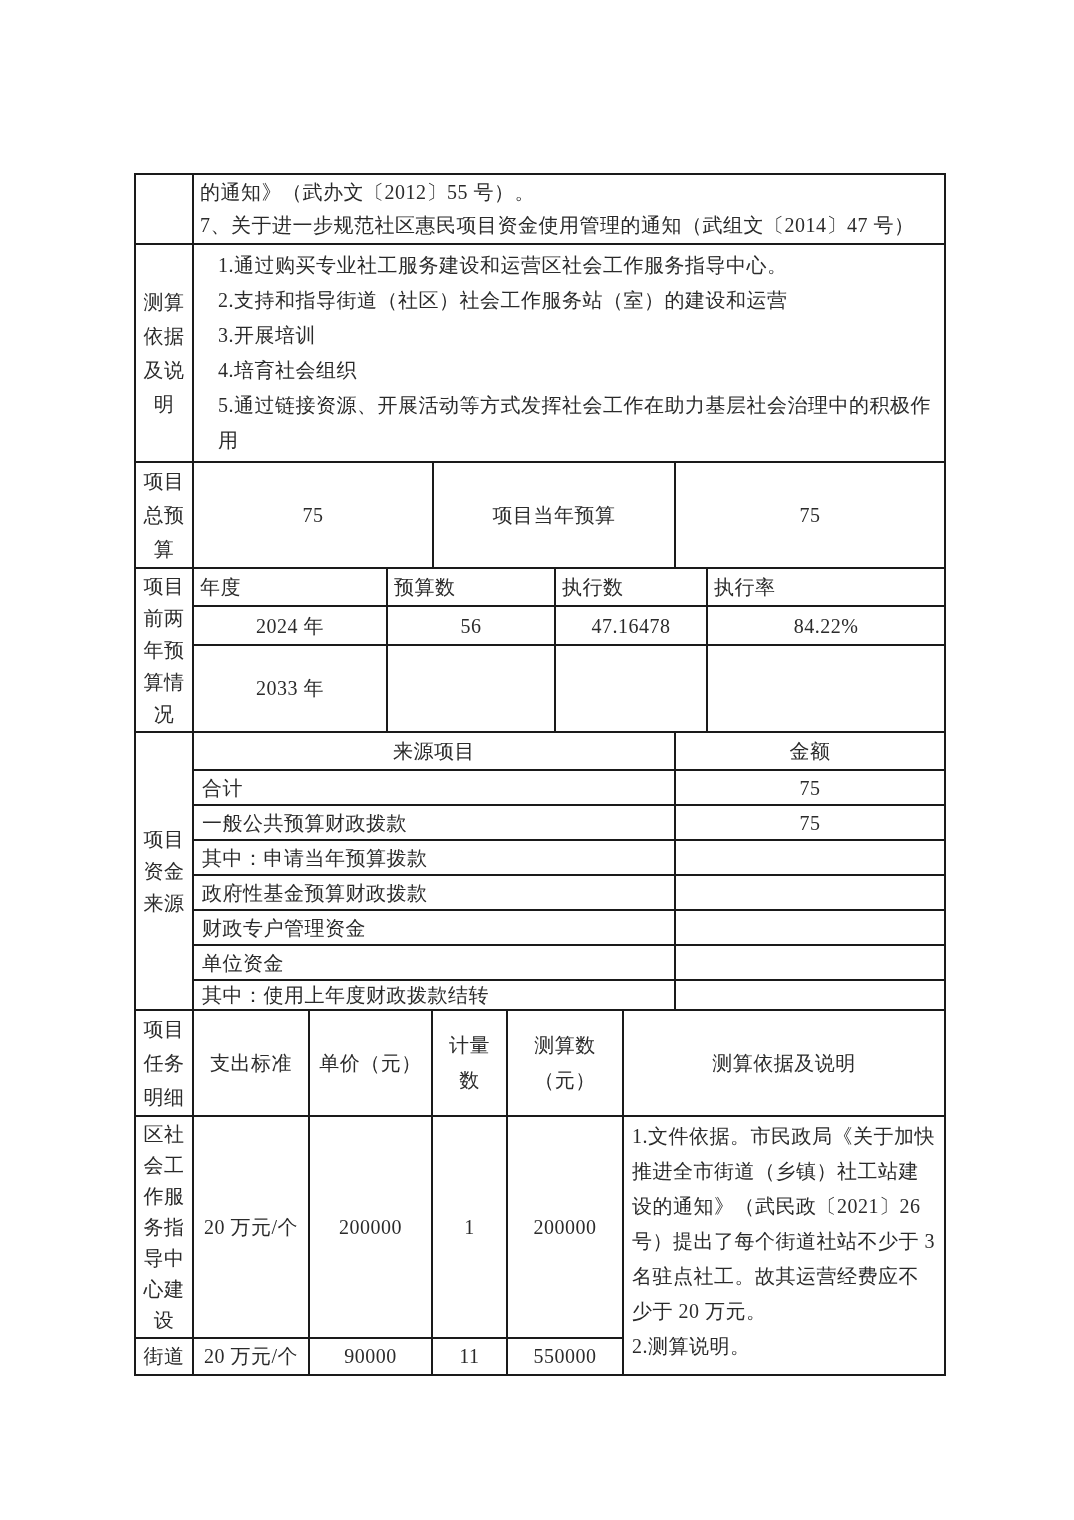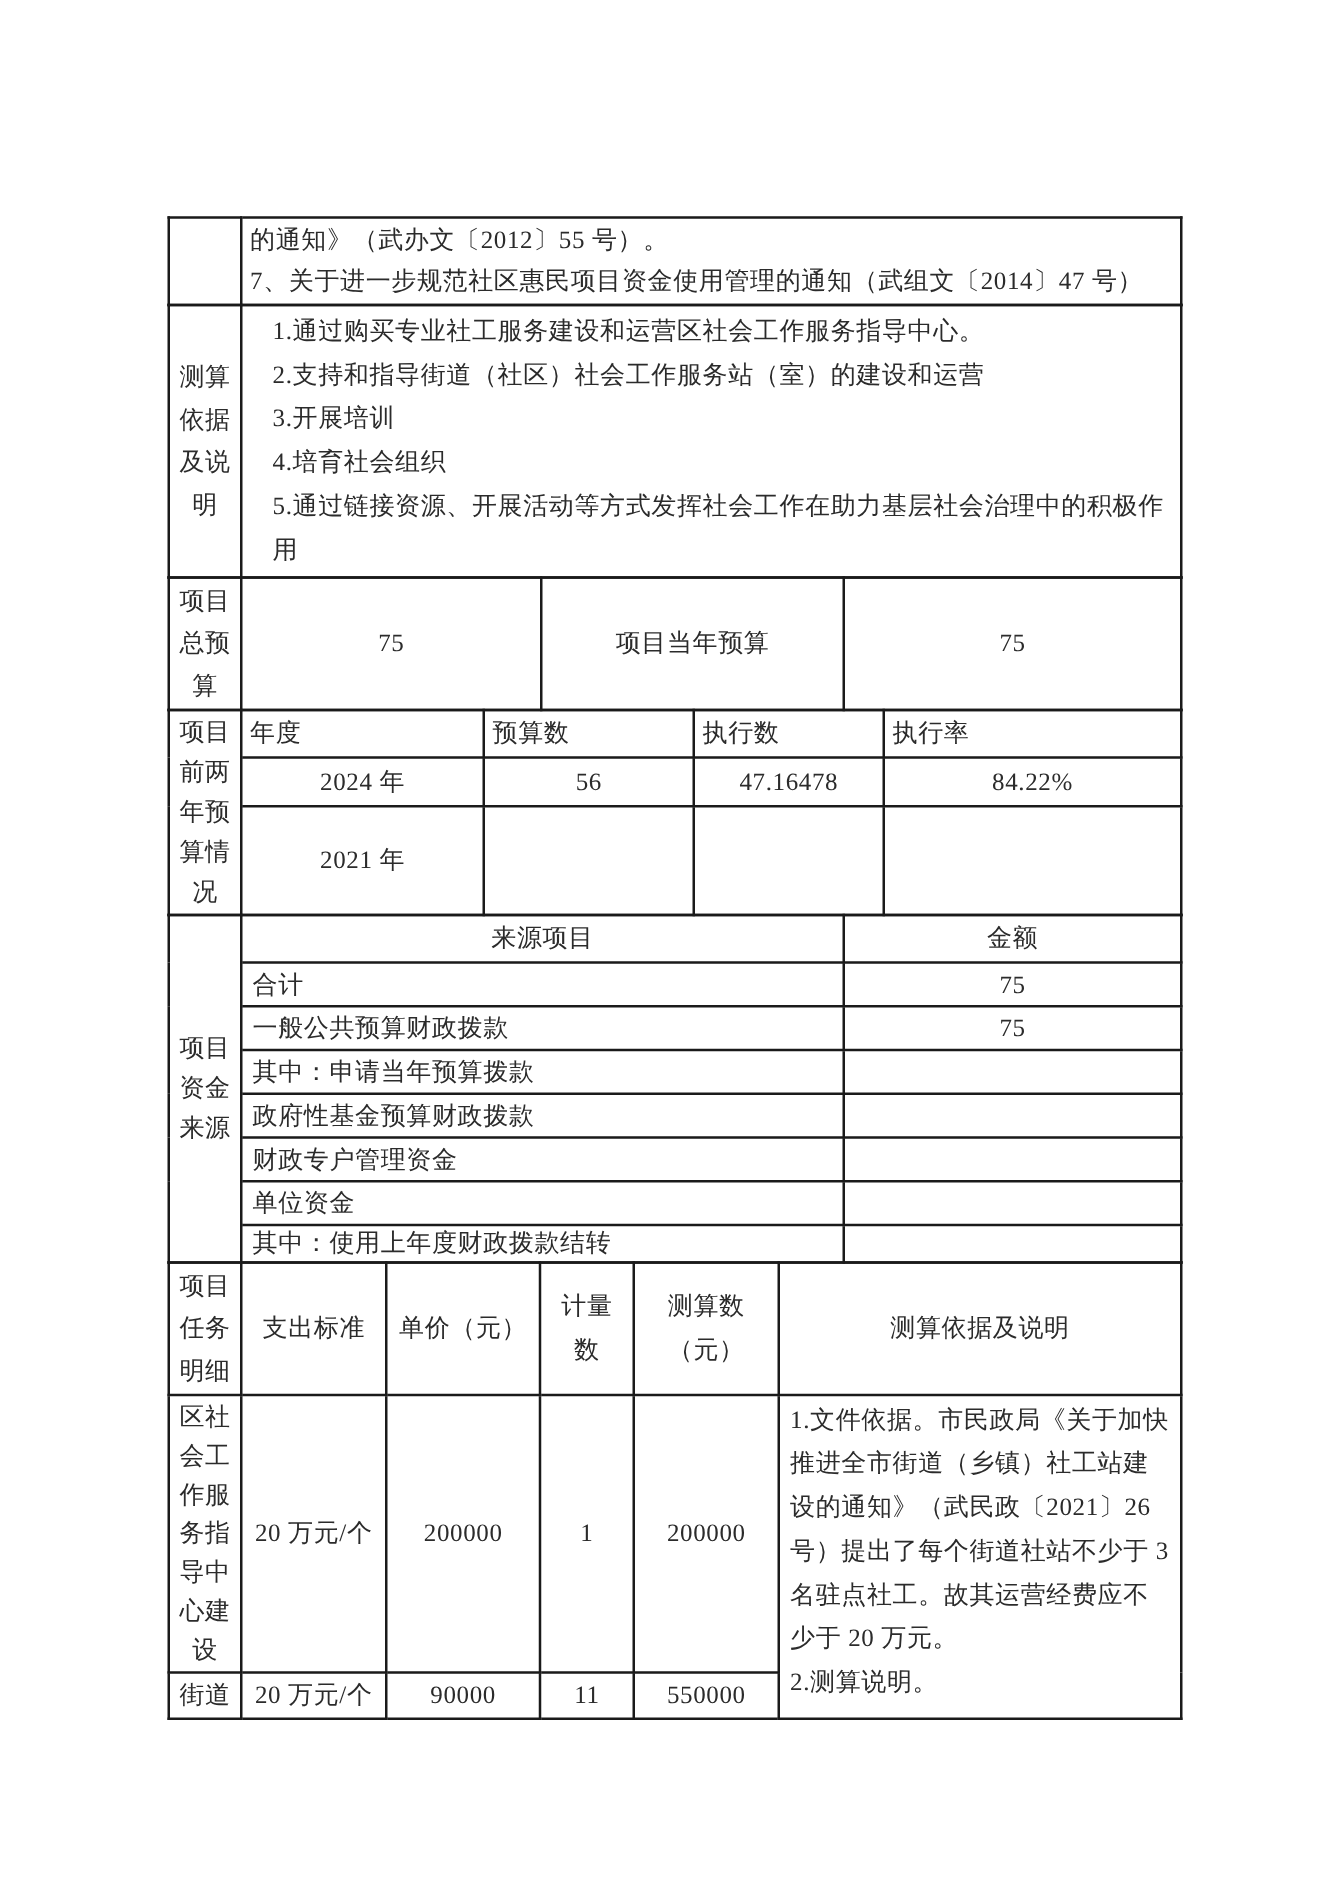--- a/index.html
+++ b/index.html
@@ -163,21 +163,21 @@
         <td>执行数</td>
         <td>执行率</td>
       </tr>
       <tr class="py-row">
         <td>2024 年</td>
         <td>56</td>
         <td>47.16478</td>
         <td>84.22%</td>
       </tr>
       <tr class="py-row-tall">
-        <td>2021 年</td>
+        <td>2033 年</td>
         <td></td>
         <td></td>
         <td></td>
       </tr>
     </tbody>
       </table>
 
     <table class="sec">
       <colgroup>
           <col style="width:58px">

